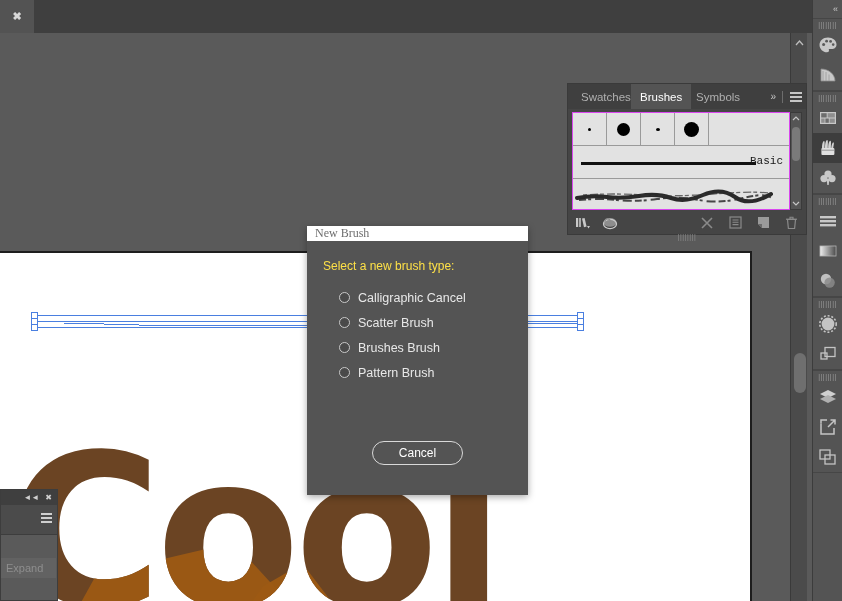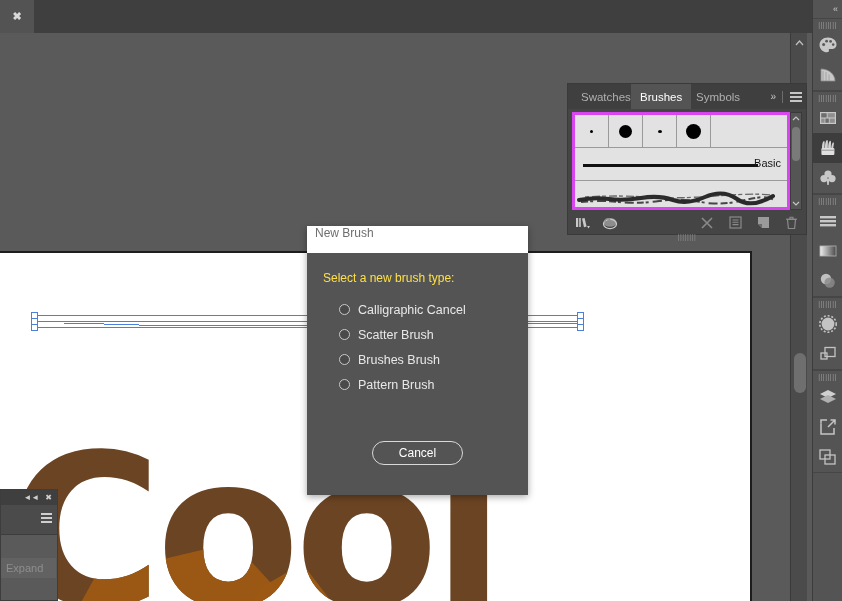--- a/index.html
+++ b/index.html
@@ -140,21 +140,21 @@
     position: absolute; right: 4px; top: 0; height: 25px;
     display: flex; align-items: center; gap: 7px;
   }
   .bp-chev { color: #c6c6c6; font-size: 10px; letter-spacing: -1px; }
   .bp-sep { width: 1px; height: 12px; background: #6d6d6d; }
   .bp-menu { display: flex; flex-direction: column; gap: 2px; }
   .bp-menu i { display: block; width: 12px; height: 2px; background: #c6c6c6; }
 
   .bp-body {
     position: absolute; left: 4px; top: 28px; right: 16px; bottom: 24px;
-    background: #e2e2e2; border: 3px solid #d946ef; overflow: hidden;
+    background: #e2e2e2; border: 1px solid #d946ef; overflow: hidden; font-family: Liberation Mono, monospace;
   }
   .bp-row { display: flex; border-bottom: 1px solid #9a9a9a; background: #e2e2e2; }
   .bp-cell {
     width: 34px; height: 32px; border-right: 1px solid #9a9a9a;
     display: flex; align-items: center; justify-content: center;
   }
   .dot { background: #000; border-radius: 50%; }
   .bp-stroke-row {
     height: 33px; border-bottom: 1px solid #9a9a9a;
     position: relative; background: #e2e2e2;
@@ -190,22 +190,22 @@
     position: absolute; left: 50%; transform: translateX(-50%);
     bottom: -6px; color: #8f8f8f; font-size: 7px; letter-spacing: .5px;
   }
 
   
   .dialog {
     position: absolute; left: 307px; top: 226px; width: 221px; height: 269px;
     background: #545454; box-shadow: 0 2px 7px rgba(0,0,0,.35);
   }
   .dlg-title {
-    height: 27px; background: #ffffff; display: flex; align-items: flex-start;
-    padding-left: 8px; font-size: 12px; color: #6e6e6e;
+    height: 15px; background: #ffffff; display: flex; align-items: flex-start;
+    padding-left: 8px; font-size: 12px; color: #6e6e6e; font-family: Liberation Serif, serif;
   }
   .dlg-body { position: relative; padding: 18px 16px 0 16px; }
   .dlg-prompt { font-size: 12px; color: #fde047; margin-bottom: 12px; }
   .radio-list { margin-left: 16px; }
   .radio-row {
     display: flex; align-items: center; height: 25px; gap: 8px;
   }
   .radio {
     width: 11px; height: 11px; border-radius: 50%;
     border: 1.3px solid #c9c9c9; background: #4a4a4a;

